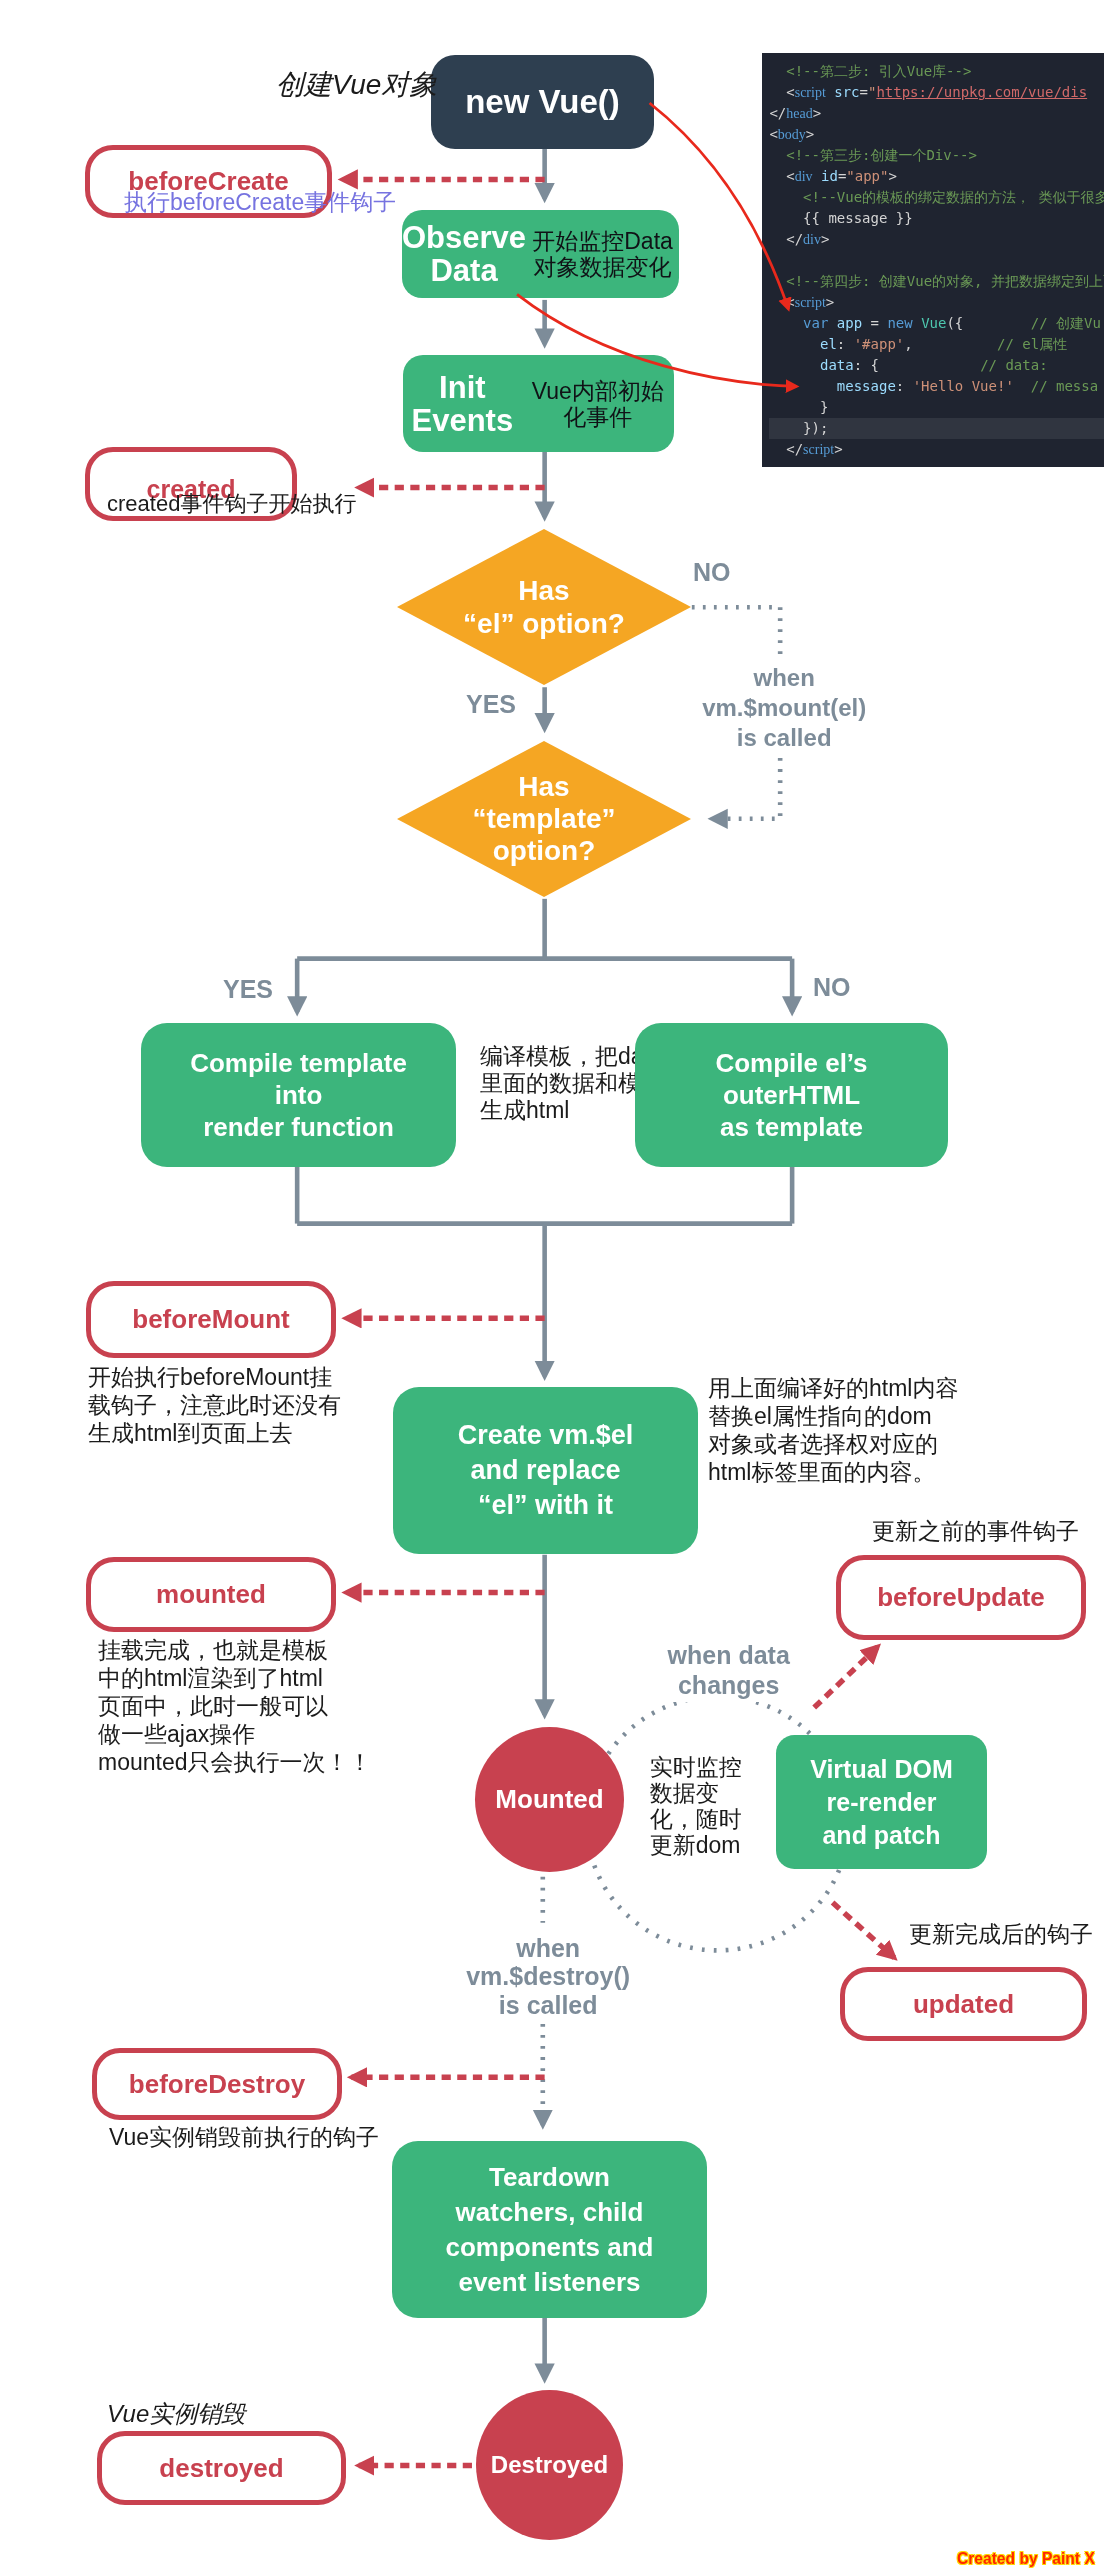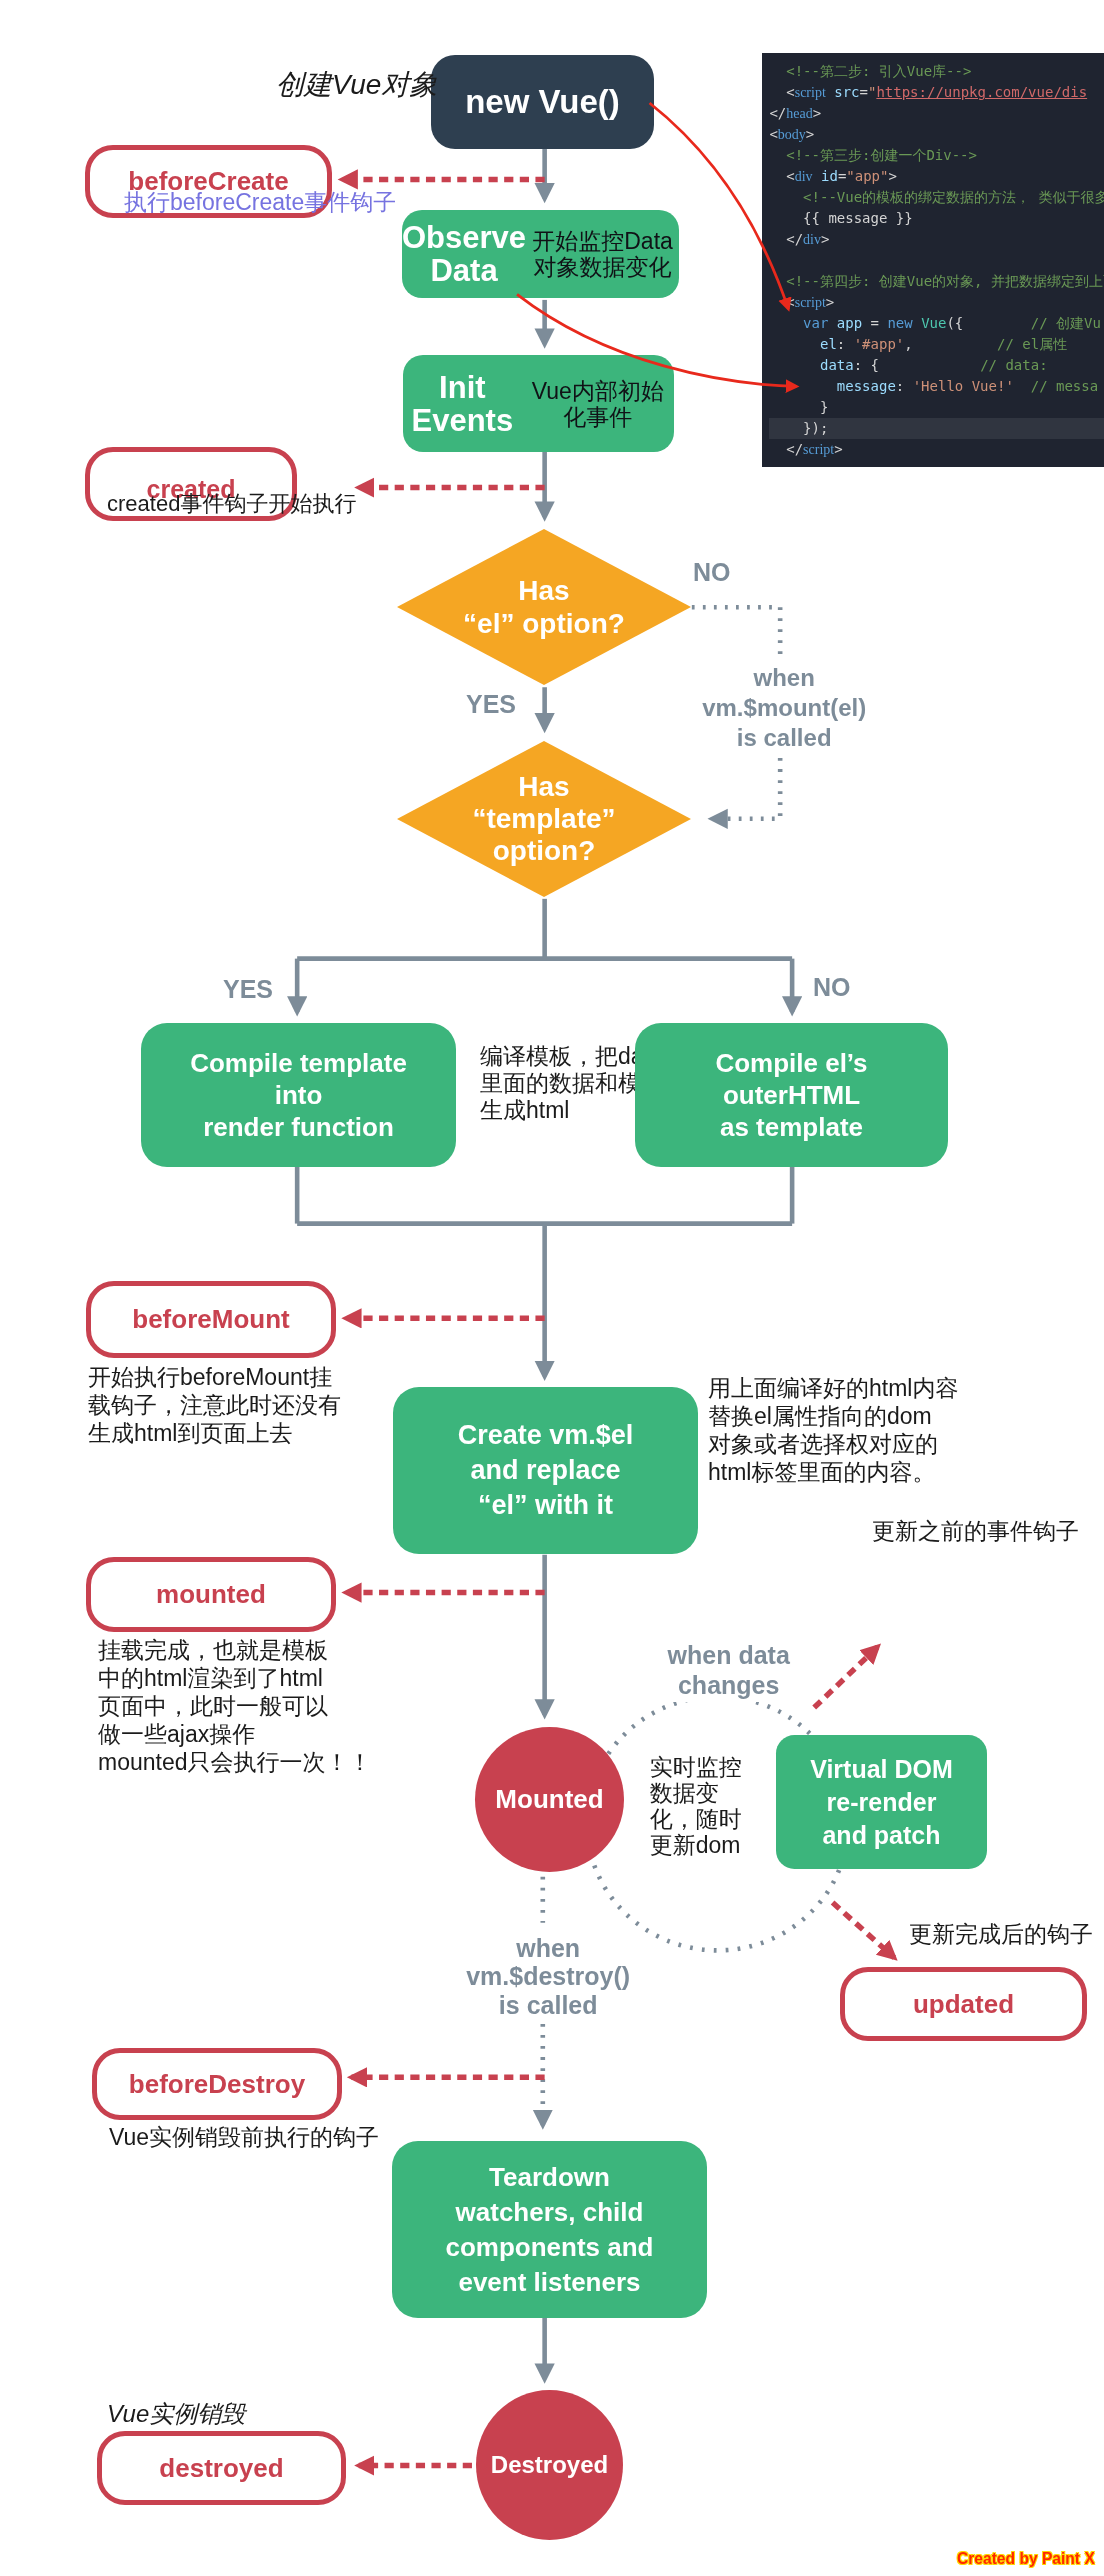--- a/index.html
+++ b/index.html
@@ -176,20 +176,21 @@
   <div class="abs note" style="left:98px;top:1636px;font-size:23px;line-height:28px;">挂载完成，也就是模板
 中的html渲染到了html
 页面中，此时一般可以
 做一些ajax操作
 mounted只会执行一次！！</div>
 
   <div class="abs graylab whitebg" style="left:644px;top:1638px;width:162px;font-size:25px;line-height:30px;">when data
 changes</div>
 
   <div class="abs note" style="left:872px;top:1516px;font-size:23px;z-index:3;">更新之前的事件钩子</div>
+  <div class="abs shape hookbox" style="left:836px;top:1555px;width:250px;height:85px;font-size:26px;box-sizing:border-box;">beforeUpdate</div>
 
   <div class="abs shape ellipse" style="left:475px;top:1727px;width:149px;height:145px;font-size:26px;">Mounted</div>
   <div class="abs note whitebg" style="left:646px;top:1752px;font-size:23px;line-height:26px;text-align:left;z-index:3;">实时监控
 数据变
 化，随时
 更新dom</div>
   <div class="abs shape gbox pre" style="left:776px;top:1735px;width:211px;height:134px;font-size:25px;line-height:33px;border-radius:18.4px;">Virtual DOM
 re-render
 and patch</div>
 

